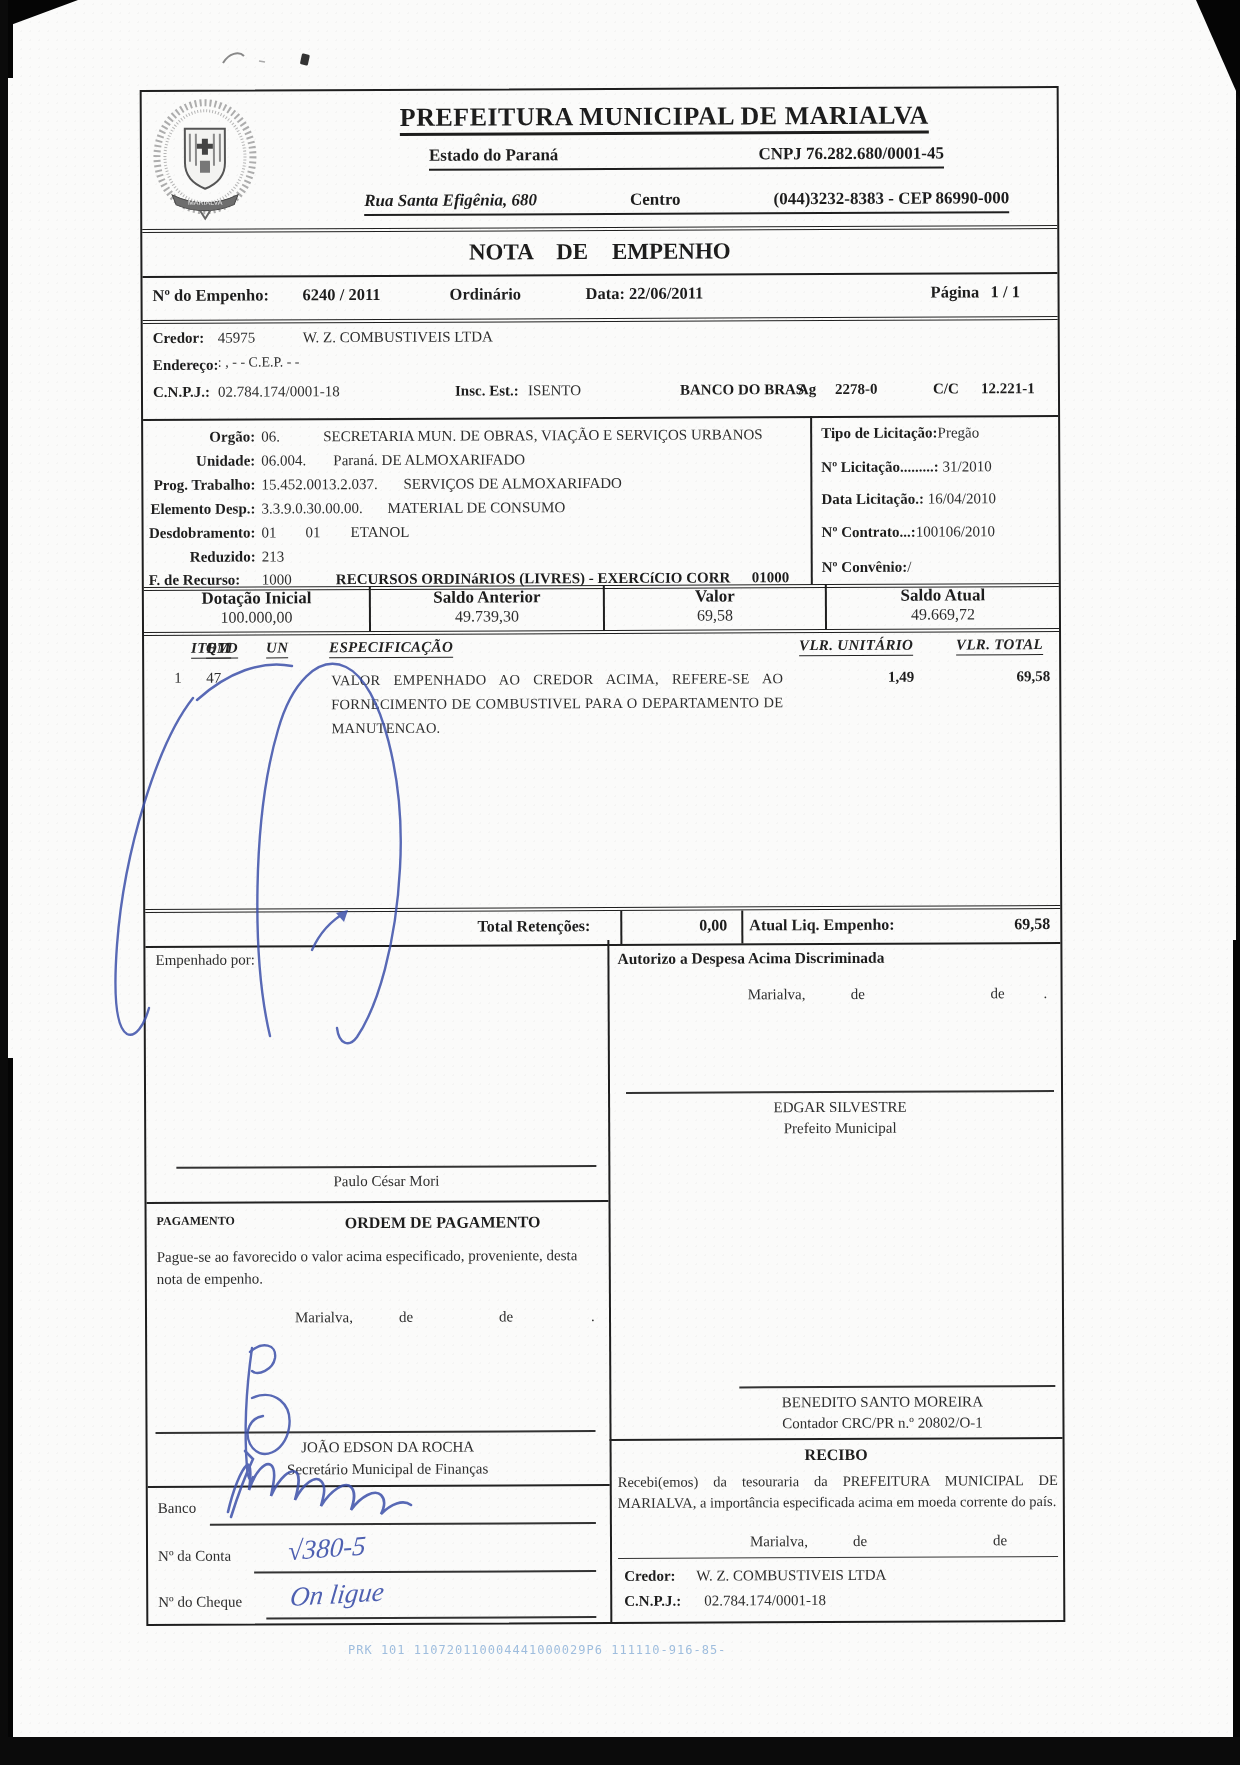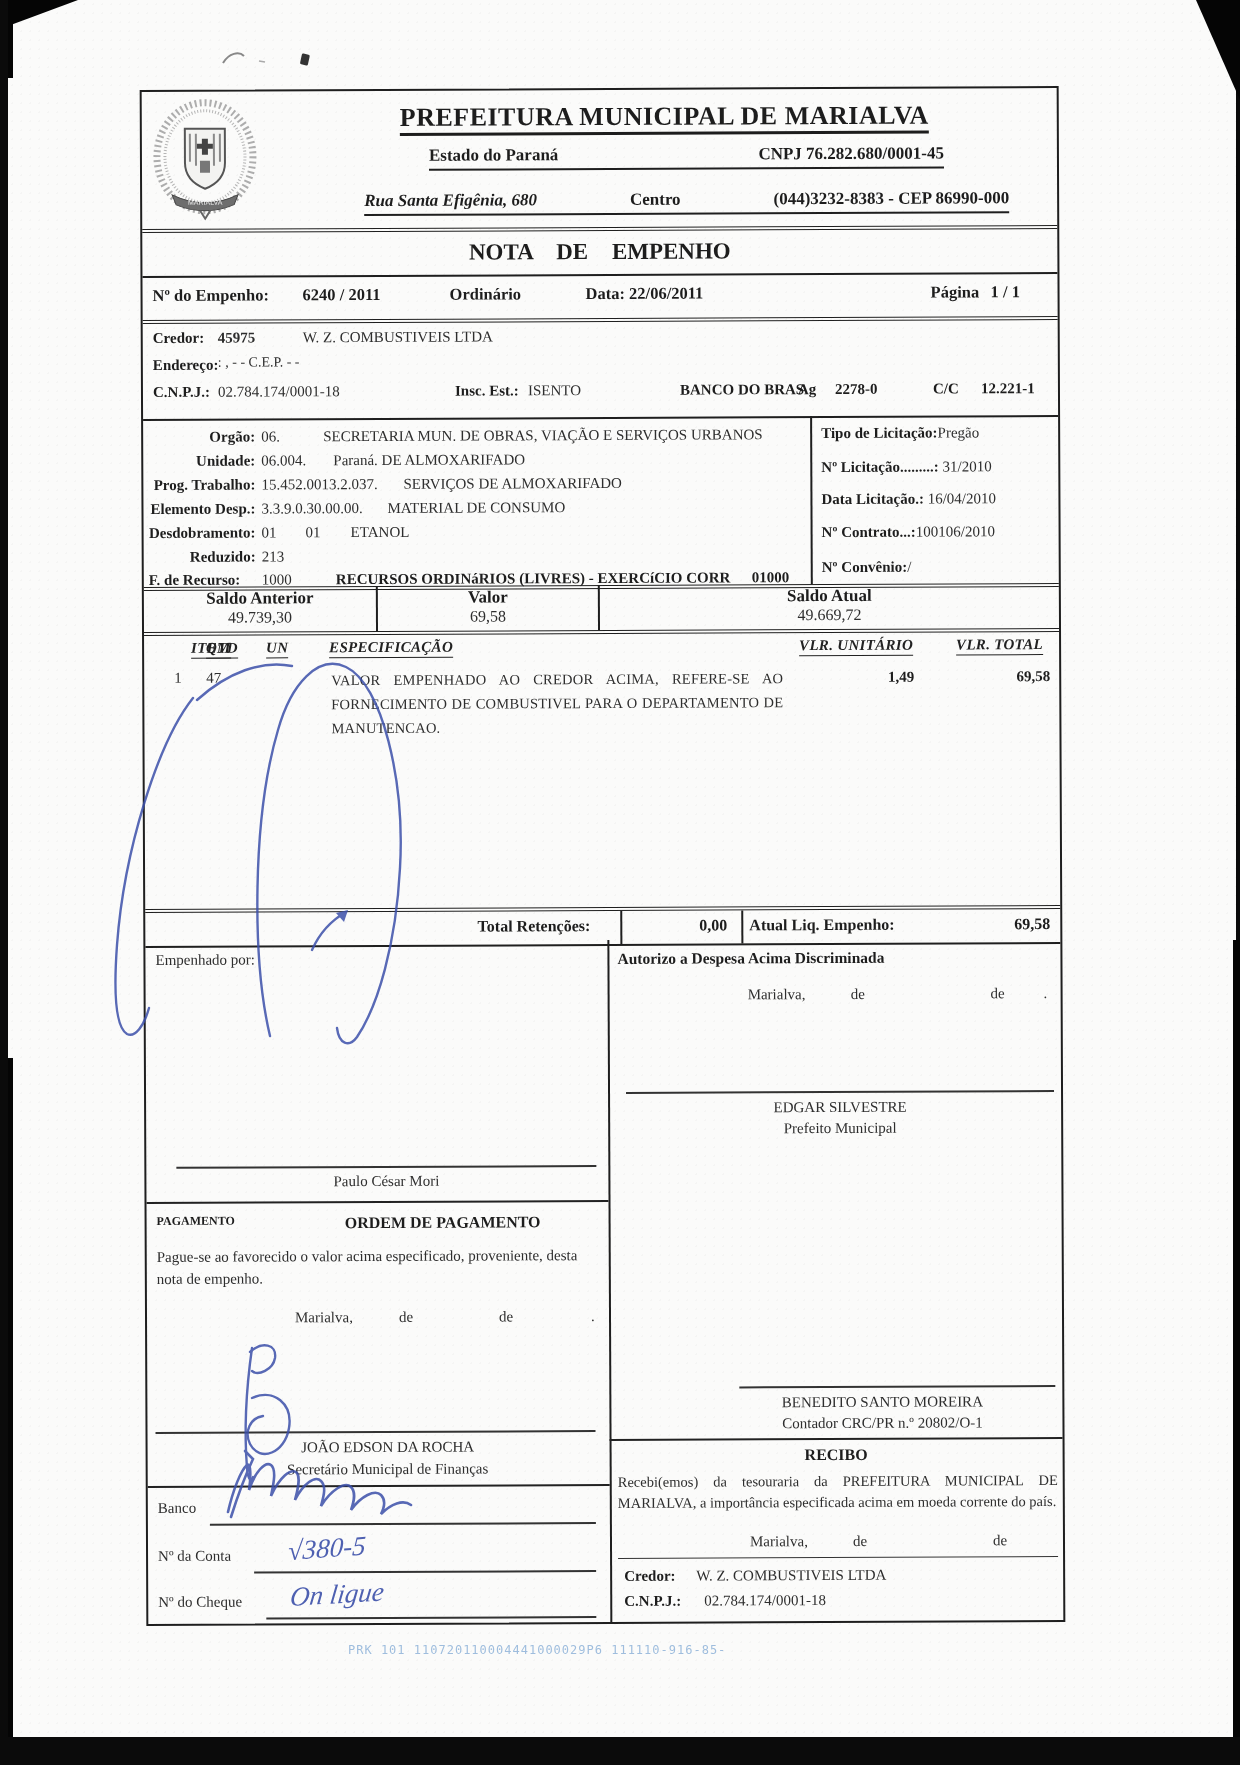--- a/index.html
+++ b/index.html
@@ -93,21 +93,21 @@
       <span class="r b" style="left:10px;top:12px;">Nº do Empenho:</span>
       <span class="r b" style="left:160px;top:12px;">6240 / 2011</span>
       <span class="r b" style="left:307px;top:12px;">Ordinário</span>
       <span class="r b" style="left:443px;top:12px;">Data: 22/06/2011</span>
       <span class="r b" style="left:788px;top:12px;">Página</span>
       <span class="r b" style="left:848px;top:12px;">1 / 1</span>
     </div>
 
     <div class="r" style="left:0;top:228px;width:100%;height:99px;border-bottom:2px solid #1f1f1f;">
       <span class="r b" style="left:10px;top:10px;">Credor:</span>
-      <span class="r v" style="left:75px;top:10px;font-weight:bold;">45975</span>
+      <span class="r v" style="left:75px;top:10px;">45975</span>
       <span class="r v" style="left:160px;top:10px;">W. Z. COMBUSTIVEIS LTDA</span>
 
       <span class="r b" style="left:10px;top:37px;">Endereço:</span>
       <span class="r v" style="left:75px;top:35px;font-size:14px;">: ,  - -  C.E.P.   -   -</span>
 
       <span class="r b" style="left:10px;top:64px;">C.N.P.J.:</span>
       <span class="r v" style="left:75px;top:64px;">02.784.174/0001-18</span>
       <span class="r b" style="left:312px;top:64px;">Insc. Est.:</span>
       <span class="r v" style="left:385px;top:64px;">ISENTO</span>
       <span class="r b" style="left:537px;top:64px;">BANCO DO BRAS</span>
@@ -159,20 +159,24 @@
       <div class="r" style="left:667px;top:0;width:246px;height:168px;border-left:2px solid #1f1f1f;">
         <div class="r" style="left:9px;top:9px;"><span class="b">Tipo de Licitação:</span><span class="v">Pregão</span></div>
         <div class="r" style="left:9px;top:43px;"><span class="b">Nº Licitação.........:</span><span class="v"> 31/2010</span></div>
         <div class="r" style="left:9px;top:75px;"><span class="b">Data Licitação.:</span><span class="v"> 16/04/2010</span></div>
         <div class="r" style="left:9px;top:108px;"><span class="b">Nº Contrato...:</span><span class="v">100106/2010</span></div>
         <div class="r" style="left:9px;top:143px;"><span class="b">Nº Convênio:</span><span class="v">/</span></div>
       </div>
     </div>
 
     <div class="r" style="left:0;top:495px;width:100%;height:45px;border-bottom:4px double #1f1f1f;display:flex;">
+      <div class="cent" style="width:225px;border-right:2px solid #1f1f1f;">
+        <div class="b" style="font-size:17px;padding-top:2px;">Dotação Inicial</div>
+        <div class="v" style="font-size:16px;">100.000,00</div>
+      </div>
       <div class="cent" style="width:232px;border-right:2px solid #1f1f1f;">
         <div class="b" style="font-size:17px;padding-top:2px;">Saldo Anterior</div>
         <div class="v" style="font-size:16px;">49.739,30</div>
       </div>
       <div class="cent" style="width:220px;border-right:2px solid #1f1f1f;">
         <div class="b" style="font-size:17px;padding-top:2px;">Valor</div>
         <div class="v" style="font-size:16px;">69,58</div>
       </div>
       <div class="cent" style="flex:1;">
         <div class="b" style="font-size:17px;padding-top:2px;">Saldo Atual</div>

